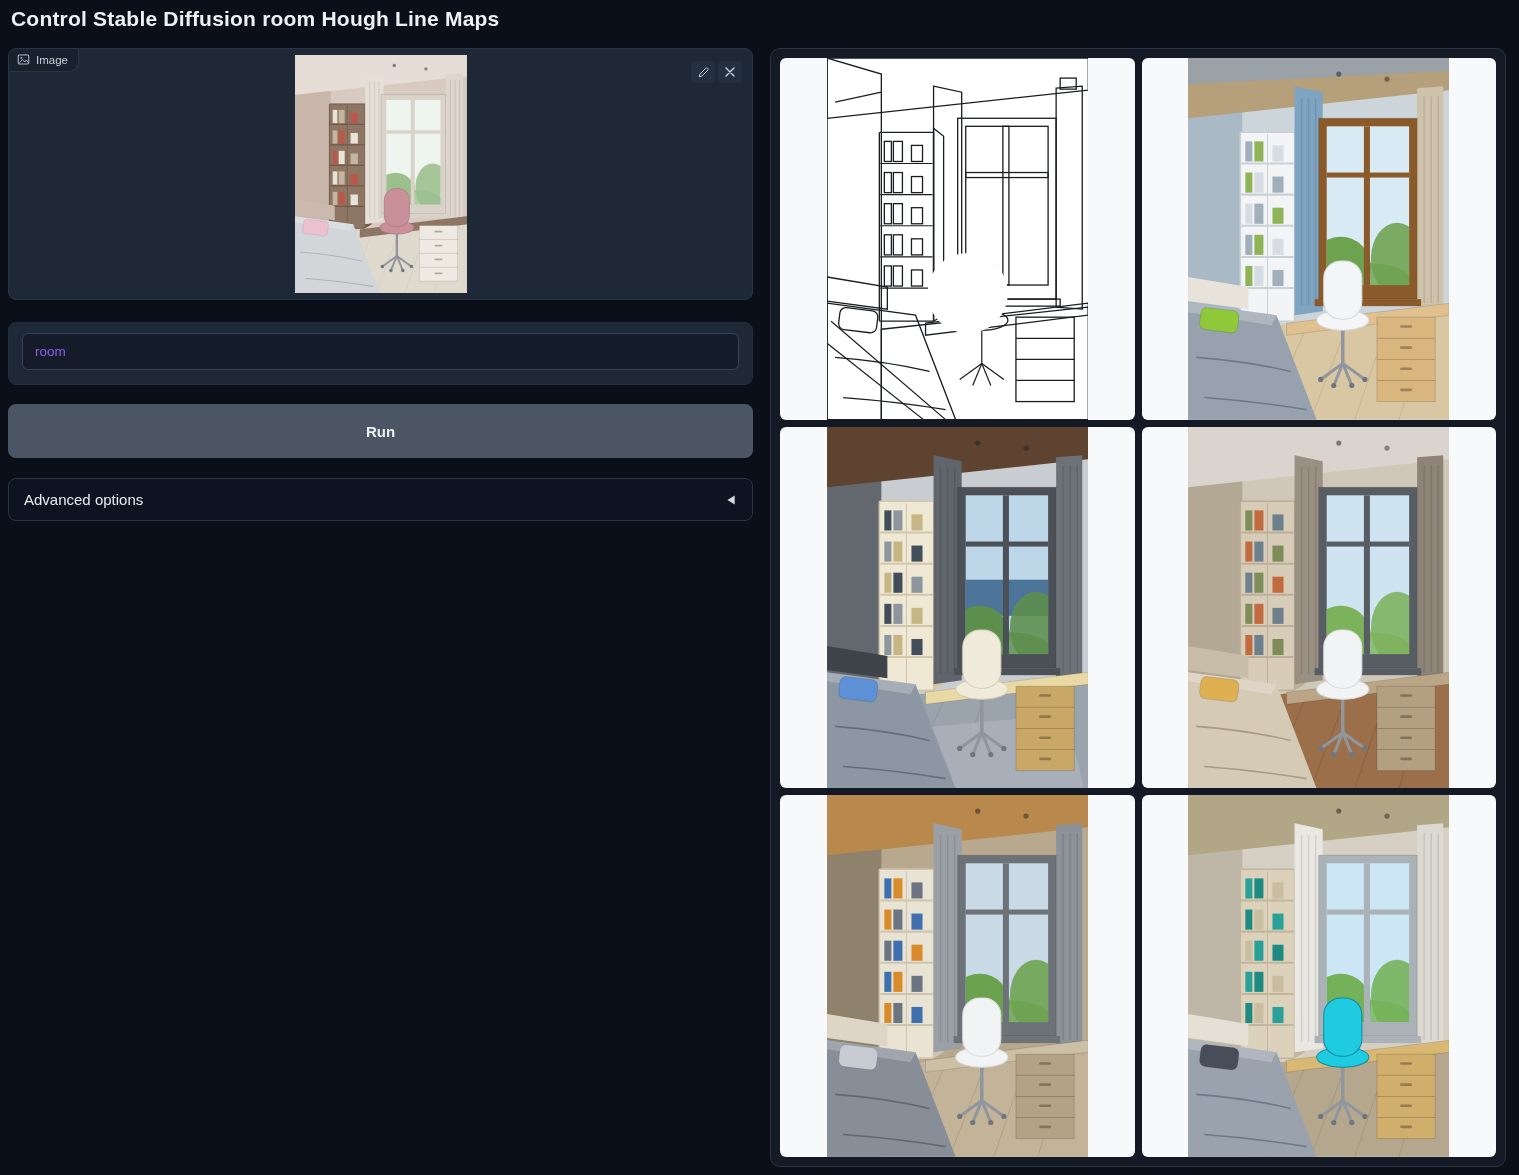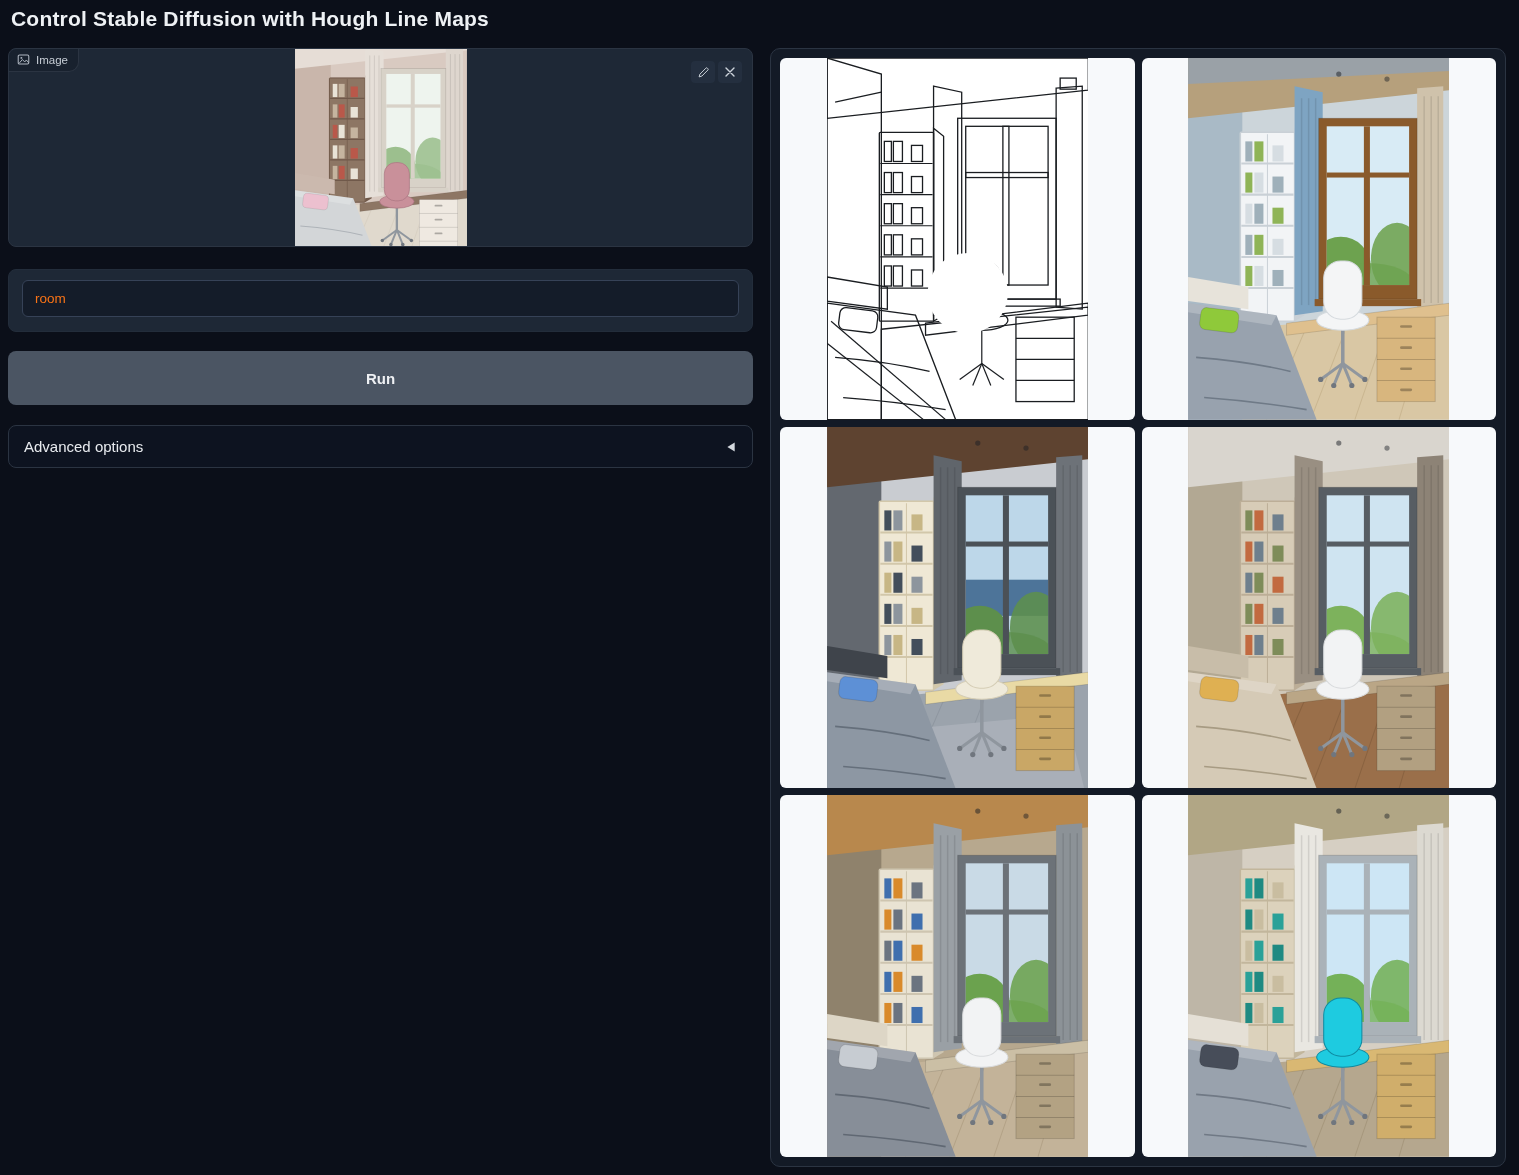--- a/index.html
+++ b/index.html
@@ -10,21 +10,21 @@
     font-family: "Liberation Sans", "DejaVu Sans", sans-serif;
   }
   .app-title {
     position:absolute; left:11px; top:7px; margin:0;
     font-size:21px; font-weight:bold; letter-spacing:.2px;
     color: var(--text, #eef1f4);
   }
   .left-col { position:absolute; left:8px; top:48px; width:745px; }
 
   .image-panel {
-    position:relative; height:199px;
+    position:relative; height:252px;
     background: var(--block-bg, #1e2836);
     border:1px solid var(--block-border, #2b3442);
     border-radius:8px;
     display:flex; align-items:center; justify-content:center;
     overflow:hidden; cursor:pointer;
   }
   .corner-label {
     position:absolute; top:0; left:0; z-index:3;
     display:flex; align-items:center; gap:6px;
     padding:4px 10px 5px 8px;
@@ -54,21 +54,21 @@
   }
   .prompt-block label {
     display:block; font-size:12.5px; margin-bottom:9px;
     color: var(--muted-text, #cfd5dc);
   }
   .prompt-block input {
     width:100%; height:37px;
     background: var(--input-bg, #141c29);
     border:1px solid var(--input-border, #364257);
     border-radius:6px; outline:none;
-    color:#f97316; font-size:13.5px; padding:0 12px;
+    color:#8b5cf6; font-size:13.5px; padding:0 12px;
     font-family:inherit;
   }
   .run-btn {
     margin-top:19px; width:100%; height:54px;
     background: var(--button-bg, #4b5563);
     color: var(--button-text, #eef0f3);
     border:none; border-radius:8px;
     font-weight:bold; font-size:15px; font-family:inherit; cursor:pointer;
   }
   .accordion {
@@ -93,21 +93,21 @@
     background: var(--card-bg, #f7f9fb);
     border-radius:6px; overflow:hidden; cursor:pointer;
     display:flex; align-items:center; justify-content:center;
   }
   .card svg { height:100%; width:auto; display:block; }
 </style>
 </head>
 <body>
 
 <main>
-  <h1 class="app-title">Control Stable Diffusion with Hough Line Maps</h1>
+  <h1 class="app-title">Control Stable Diffusion room Hough Line Maps</h1>
 
   <section class="left-col">
 
     <div class="image-panel">
       <div class="corner-label">
         <span>
           <svg width="13" height="13" viewBox="0 0 16 16">
               <rect x="1.5" y="2.5" width="13" height="11" rx="1.6" fill="none" stroke="#aeb6c0" stroke-width="1.3"></rect>
               <circle cx="5.4" cy="6" r="1.2" fill="#aeb6c0"></circle>
               <path d="M3 12.2l3.6-4.2 2.9 3 2-2.4 3 3.6" fill="none" stroke="#aeb6c0" stroke-width="1.2"></path>

